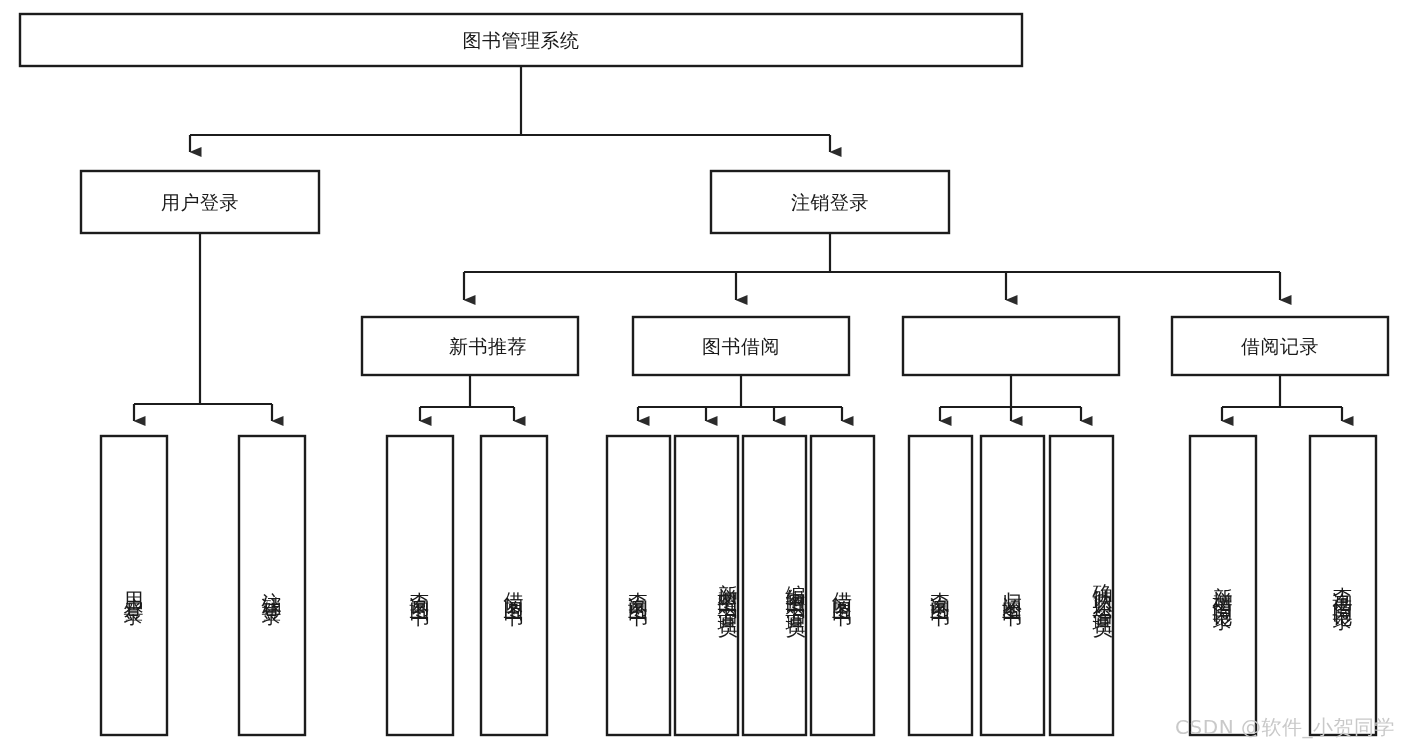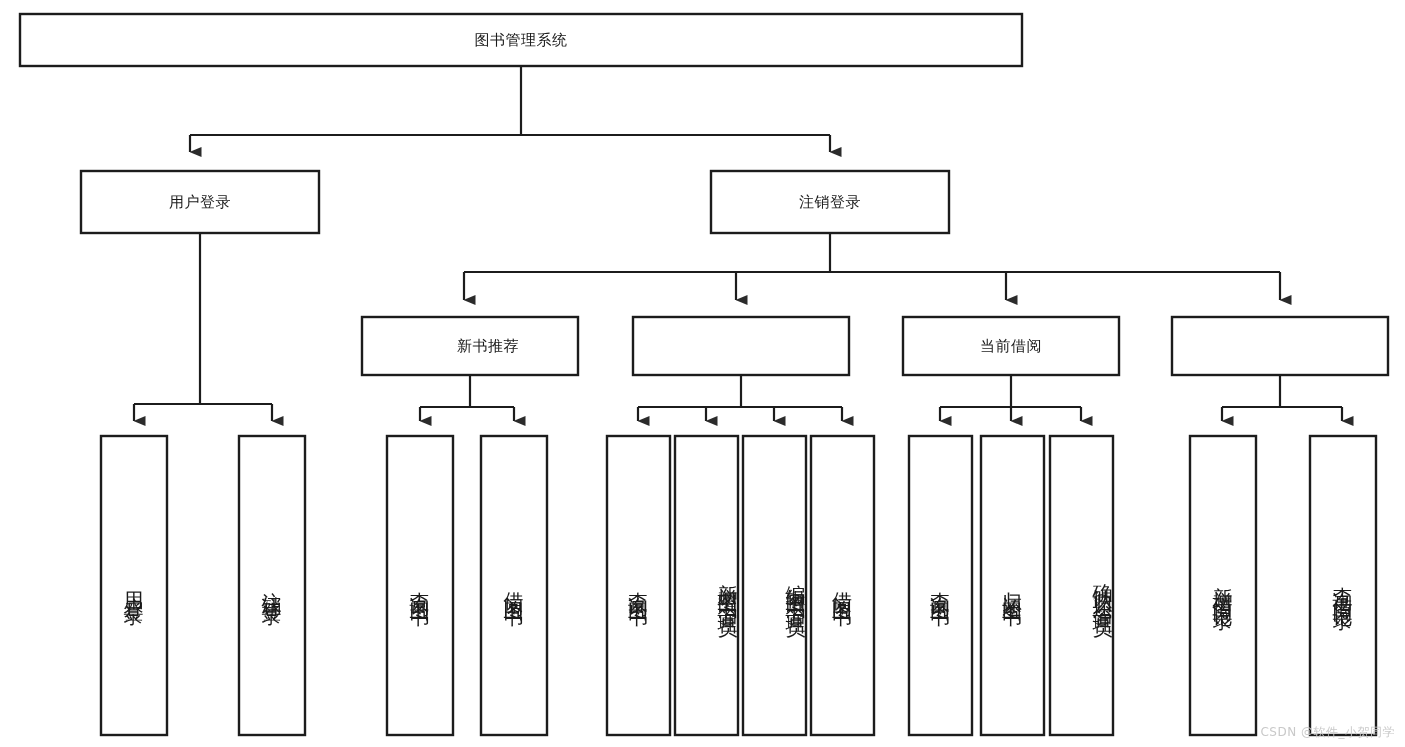--- a/index.html
+++ b/index.html
@@ -45,36 +45,36 @@
     position: absolute;
     display: flex;
     align-items: center;
     justify-content: center;
     color: #1a1a1a;
     text-align: center;
     pointer-events: none;
     font-family: "DejaVu Sans", "Liberation Sans", sans-serif;
   }
   .node-label.horizontal {
-    font-size: 15px;
+    font-size: 19px;
     letter-spacing: 0.5px;
     line-height: 1.1;
   }
   .node-label.vertical {
     writing-mode: vertical-rl;
     text-orientation: upright;
     font-size: 20px;
     letter-spacing: 5px;
     line-height: 1.0;
   }
   #watermark {
     position: absolute;
     right: 10px;
     bottom: 6px;
-    font-size: 12px;
+    font-size: 20px;
     color: #c9c9c9;
     font-family: "DejaVu Sans", "Liberation Sans", sans-serif;
     white-space: nowrap;
     letter-spacing: 0.5px;
   }
 </style>
 </head>
 <body>
 
 <div id="diagram-root">
@@ -152,21 +152,22 @@
     <rect class="node-box" x="1190" y="436" width="66" height="299"></rect>
     <rect class="node-box" x="1310" y="436" width="66" height="299"></rect>
   </svg>
 
   <div class="node-label horizontal" style="left:20px; top:14px; width:1002px; height:52px;">图书管理系统</div>
 
   <div class="node-label horizontal" style="left:81px; top:171px; width:238px; height:62px;">用户登录</div>
   <div class="node-label horizontal" style="left:711px; top:171px; width:238px; height:62px;">注销登录</div>
 
   <div class="node-label horizontal" style="left:362px; top:317px; width:216px; height:58px;padding-left:18px;">新书推荐</div>
-  <div class="node-label horizontal" style="left:903px; top:317px; width:216px; height:58px;">当前借阅</div>
+  <div class="node-label horizontal" style="left:633px; top:317px; width:216px; height:58px;">图书借阅</div>
+  <div class="node-label horizontal" style="left:1172px; top:317px; width:216px; height:58px;">借阅记录</div>
 
   <div class="node-label vertical" style="left:101px; top:436px; width:66px; height:299px;">用户登录</div>
   <div class="node-label vertical" style="left:239px; top:436px; width:66px; height:299px;">注销登录</div>
   <div class="node-label vertical" style="left:387px; top:436px; width:66px; height:299px;">查询图书</div>
   <div class="node-label vertical" style="left:481px; top:436px; width:66px; height:299px;">借阅图书</div>
   <div class="node-label vertical" style="left:607px; top:436px; width:63px; height:299px;">查询图书</div>
   <div class="node-label vertical" style="left:675px; top:436px; width:63px; height:299px; align-items:flex-start; padding-top:10px; box-sizing:border-box;">新增图书（管理员）</div>
   <div class="node-label vertical" style="left:743px; top:436px; width:63px; height:299px; align-items:flex-start; padding-top:10px; box-sizing:border-box;">编辑图书（管理员）</div>
   <div class="node-label vertical" style="left:811px; top:436px; width:63px; height:299px;">借阅图书</div>
   <div class="node-label vertical" style="left:909px; top:436px; width:63px; height:299px;">查询图书</div>

